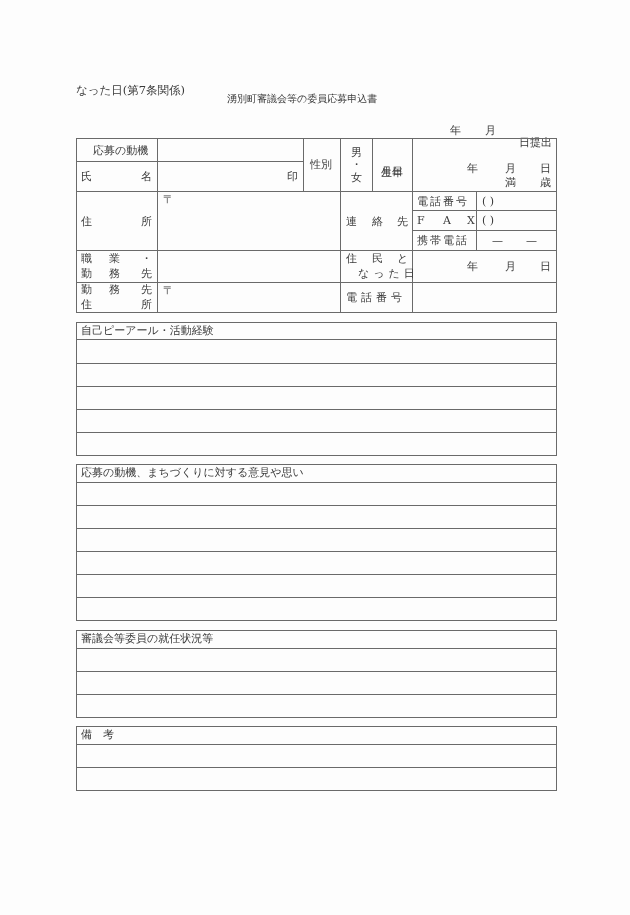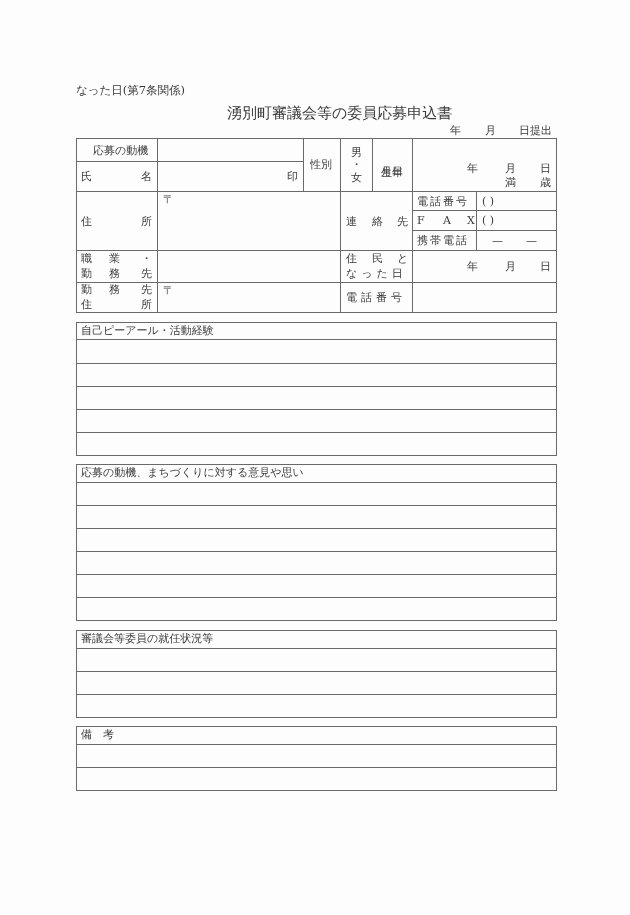--- a/index.html
+++ b/index.html
@@ -11,25 +11,25 @@
   }
   .abs { position:absolute; white-space:nowrap; line-height:1; }
   .hl { position:absolute; height:0; border-top:1px solid #6a6a6a; }
   .vl { position:absolute; width:0; border-left:1px solid #6a6a6a; }
   .box { position:absolute; border:1px solid #6a6a6a; box-sizing:border-box; }
 </style>
 </head>
 <body>
 
 <div class="abs" style="left:76px;top:85px;font-size:11.5px">なった日(第7条関係)</div>
-<div class="abs" style="left:227px;top:106px;font-size:15px">湧別町審議会等の委員応募申込書</div>
+<div class="abs" style="left:227px;top:94px;font-size:10px">湧別町審議会等の委員応募申込書</div>
 <div>
   <span class="abs" style="left:450px;top:125px">年</span>
   <span class="abs" style="left:485px;top:125px">月</span>
-  <span class="abs" style="left:519px;top:125px">日提出</span>
+  <span class="abs" style="left:519px;top:137px">日提出</span>
 </div>
 
 <div>
   <div class="box" style="left:76px;top:138px;width:481px;height:175px"></div>
 
   <div class="hl" style="left:76px;top:161px;width:227px"></div>
   <div class="hl" style="left:76px;top:191px;width:481px"></div>
   <div class="hl" style="left:412px;top:210px;width:145px"></div>
   <div class="hl" style="left:412px;top:230px;width:145px"></div>
   <div class="hl" style="left:76px;top:250px;width:481px"></div>
@@ -92,21 +92,21 @@
   <span class="abs" style="left:109px;top:253px">業</span>
   <span class="abs" style="left:141px;top:253px">・</span>
   <span class="abs" style="left:81px;top:268px">勤</span>
   <span class="abs" style="left:109px;top:268px">務</span>
   <span class="abs" style="left:141px;top:268px">先</span>
   <div class="abs" style="left:158px;top:251px;width:182px;height:31px"></div>
 
   <span class="abs" style="left:346px;top:253px">住</span>
   <span class="abs" style="left:372px;top:253px">民</span>
   <span class="abs" style="left:397px;top:253px">と</span>
-  <span class="abs" style="left:346px;top:268px;letter-spacing:4px">なった日</span>
+  <span class="abs" style="left:358px;top:268px;letter-spacing:4px">なった日</span>
   <div class="abs" style="left:413px;top:251px;width:143px;height:31px"></div>
   <span class="abs" style="left:467px;top:261px">年</span>
   <span class="abs" style="left:505px;top:261px">月</span>
   <span class="abs" style="left:540px;top:261px">日</span>
 
   <span class="abs" style="left:81px;top:284px">勤</span>
   <span class="abs" style="left:109px;top:284px">務</span>
   <span class="abs" style="left:141px;top:284px">先</span>
   <span class="abs" style="left:81px;top:299px">住</span>
   <span class="abs" style="left:141px;top:299px">所</span>

